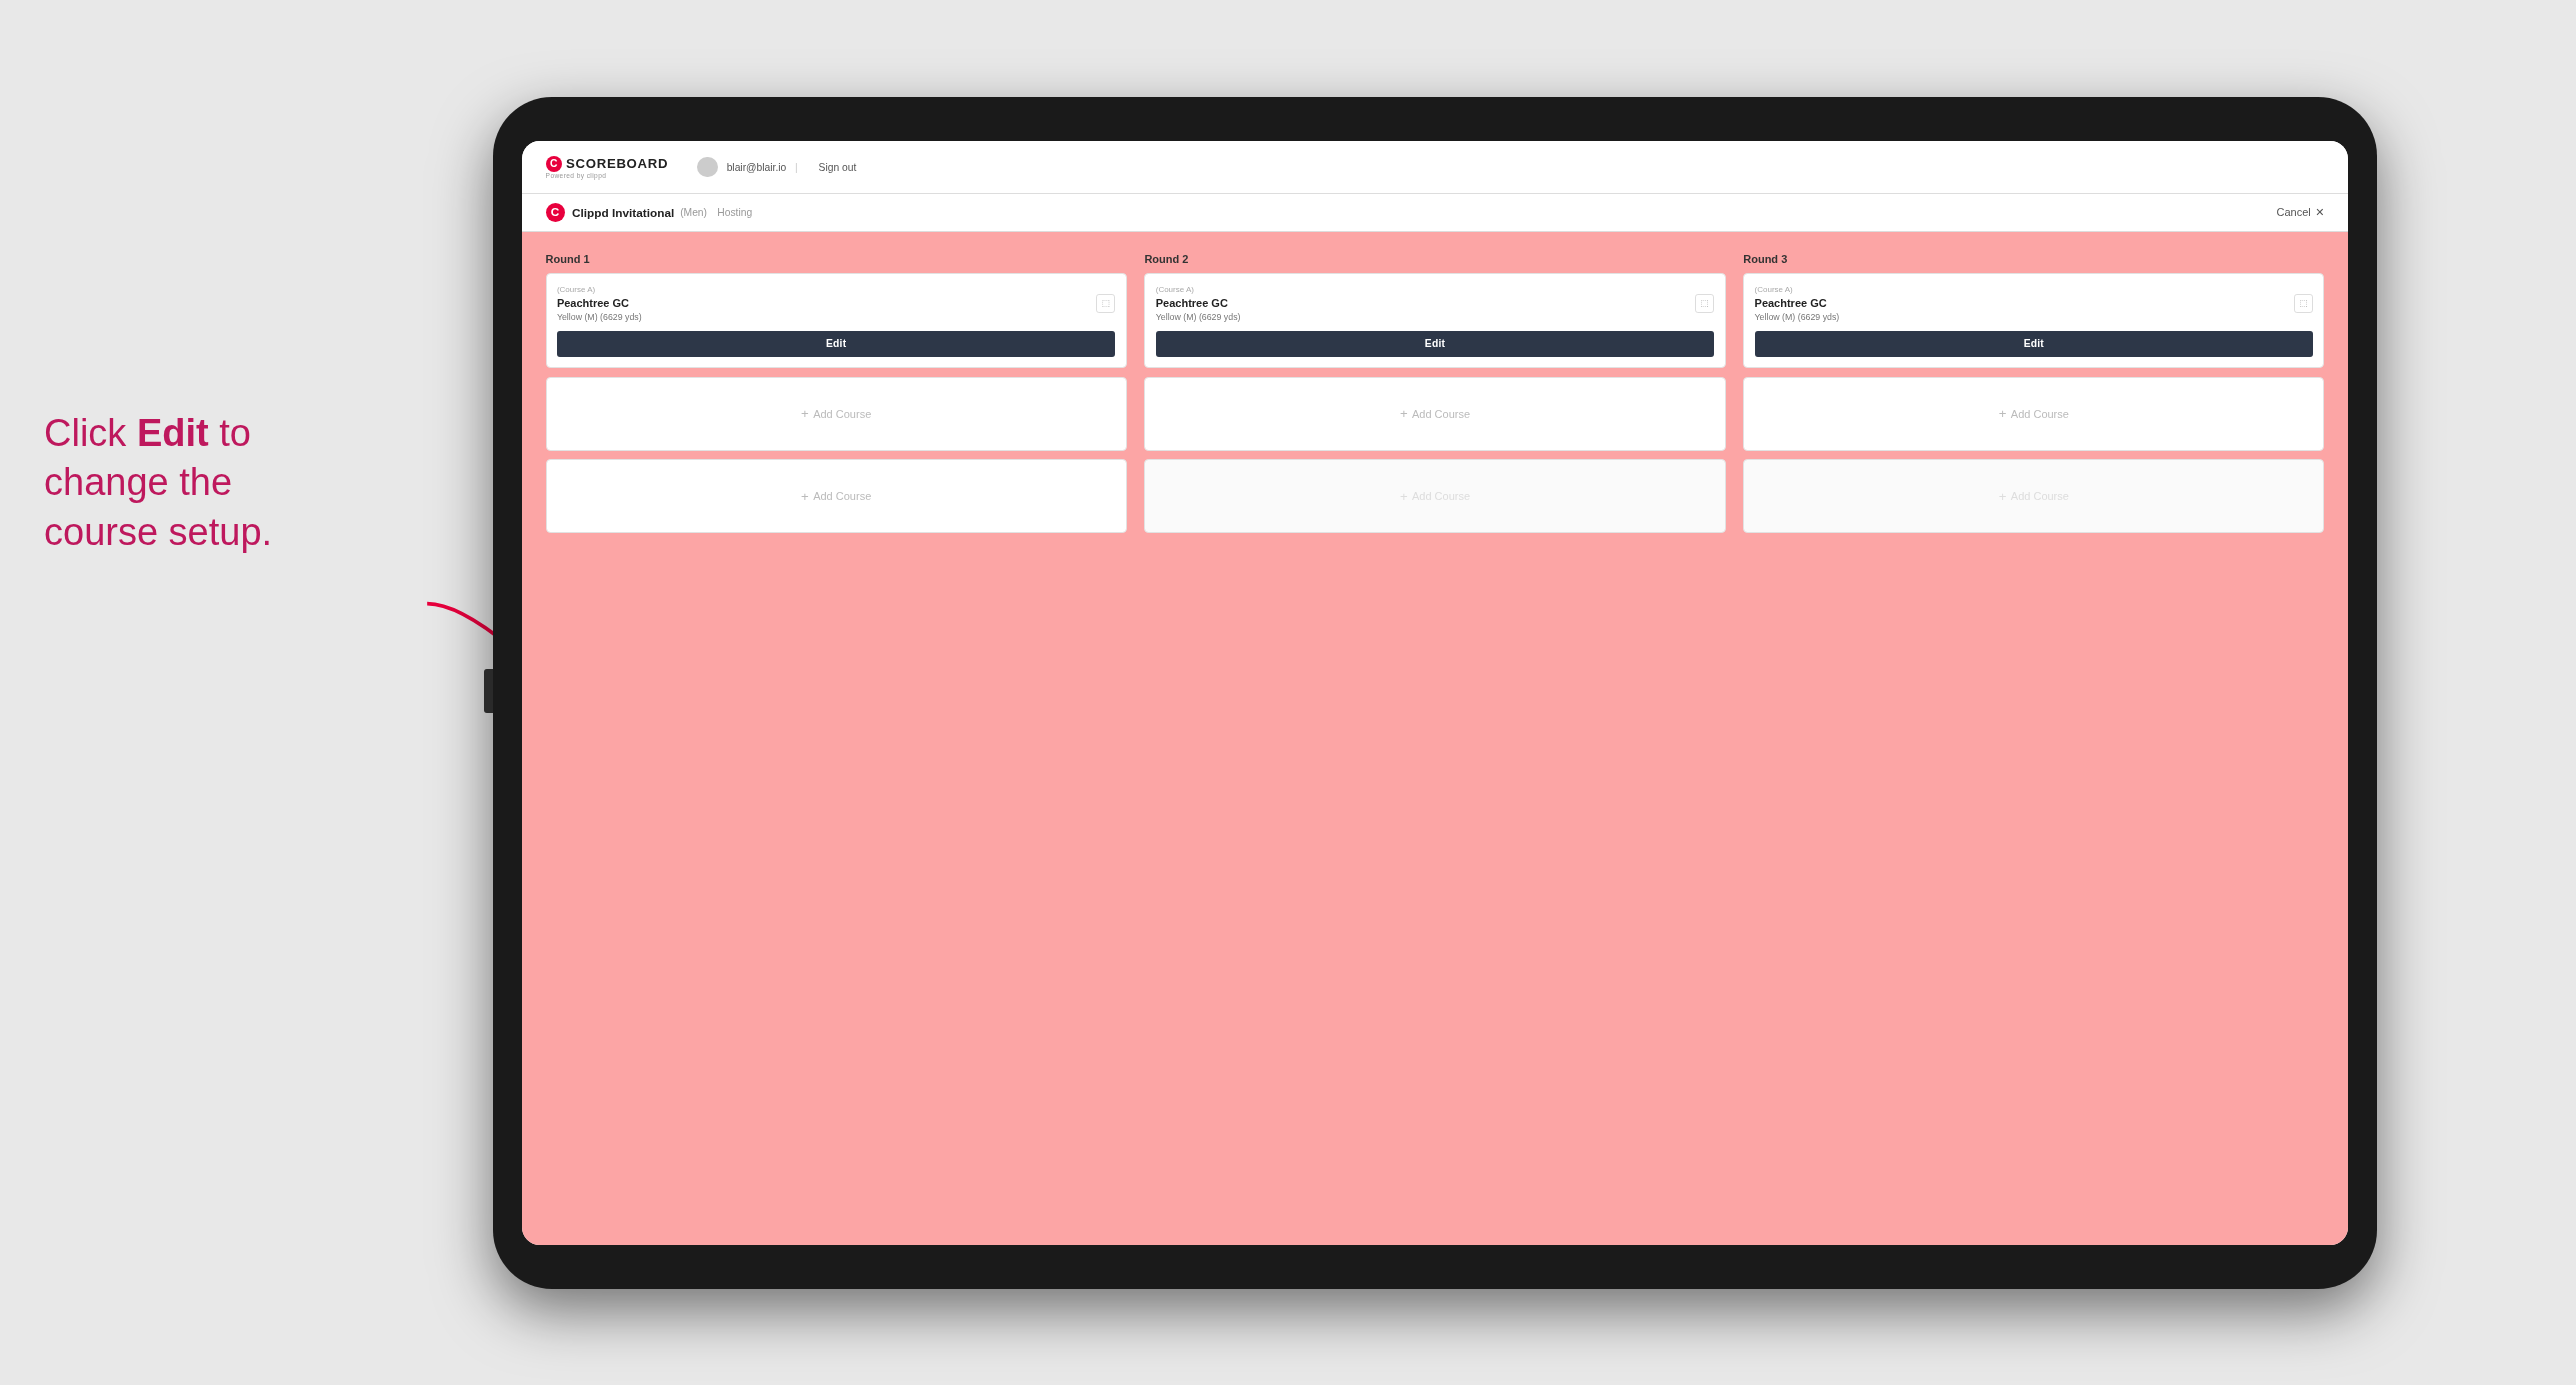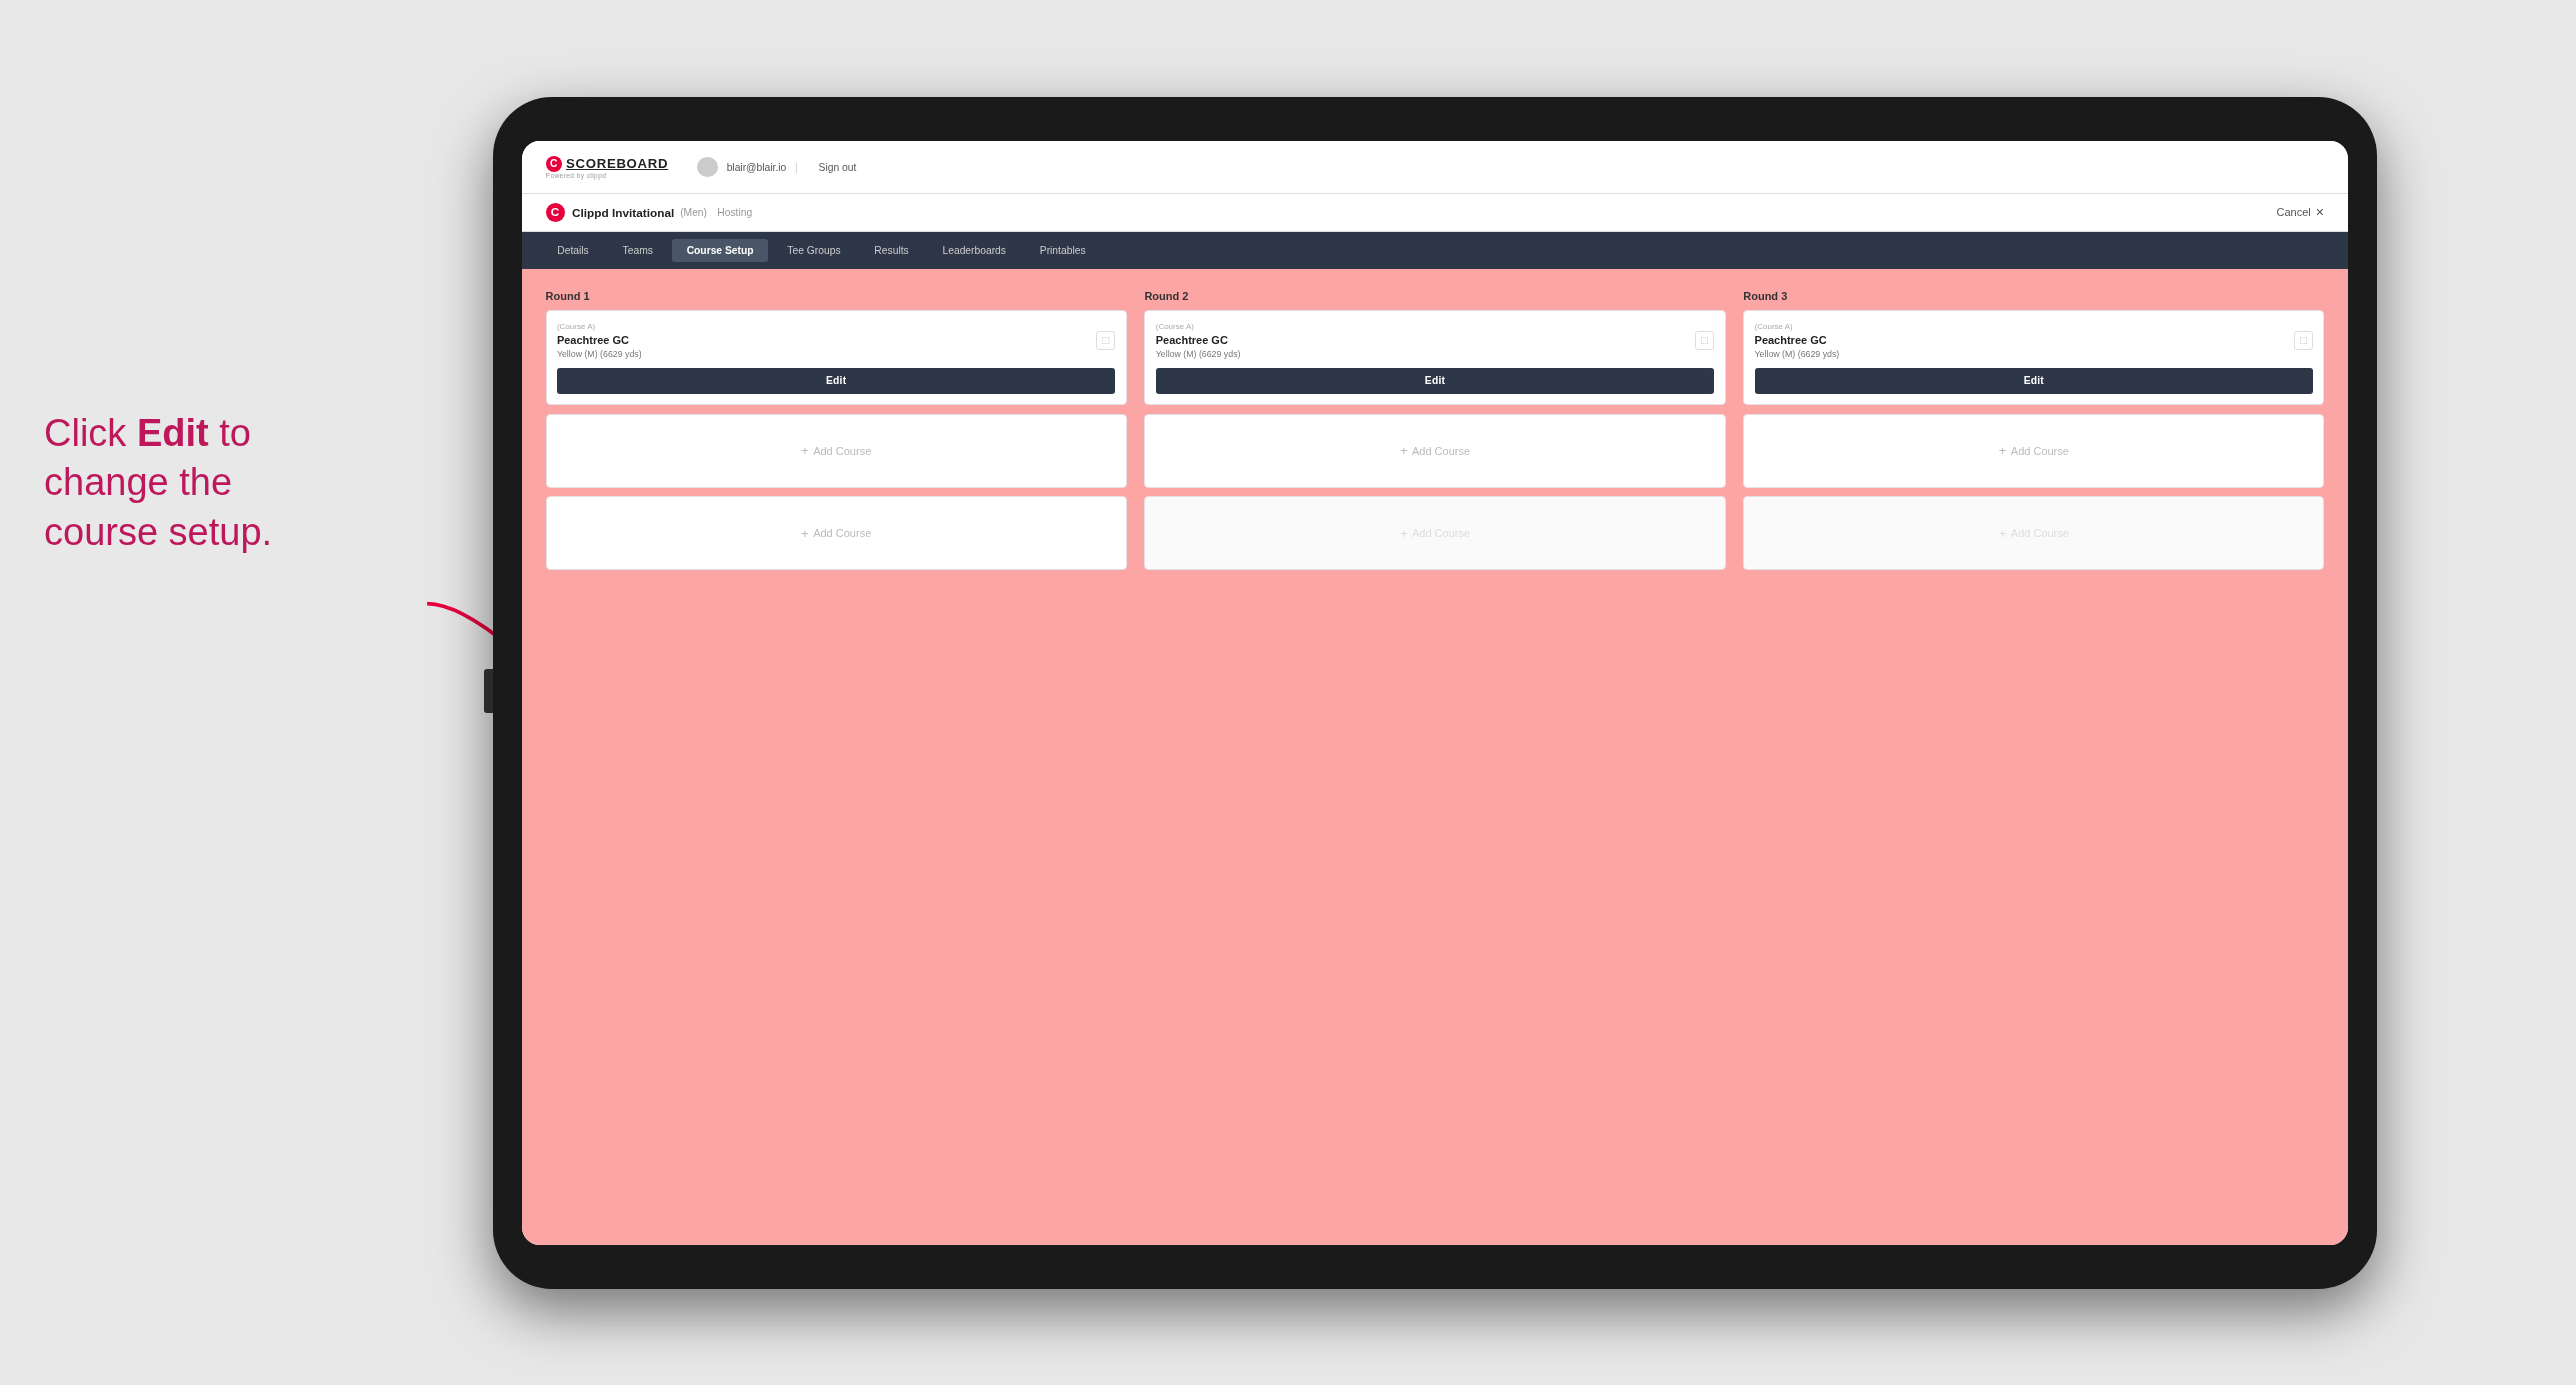--- a/index.html
+++ b/index.html
@@ -81,21 +81,20 @@
       flex-direction: column;
       margin-right: 29px;
       min-width: 118px;
     }
     .scoreboard-logo .logo-title {
       font-size: 13.2px;
       font-weight: 900;
       letter-spacing: 0.7px;
       color: #222;
       text-transform: uppercase;
-      text-decoration: underline;
     }
     .scoreboard-logo .logo-sub {
       font-size: 6.6px;
       color: #999;
       letter-spacing: 0.4px;
     }
     .logo-c {
       display: inline-block;
       width: 16px;
       height: 16px;
@@ -387,29 +386,20 @@
       <div class="tournament-logo">C</div>
       <span class="tournament-name">Clippd Invitational</span>
       <span class="tournament-type">(Men)</span>
       <span class="tournament-hosting">Hosting</span>
       <div class="cancel-btn">
         <span>Cancel</span>
         <span>✕</span>
       </div>
     </div>
 
-    <div class="tab-bar">
-      <div class="tab">Details</div>
-      <div class="tab">Teams</div>
-      <div class="tab active">Course Setup</div>
-      <div class="tab">Tee Groups</div>
-      <div class="tab">Results</div>
-      <div class="tab">Leaderboards</div>
-      <div class="tab">Printables</div>
-    </div>
 
     <div class="main-content">
       <div class="rounds-grid">
 
         <div class="round-column">
           <div class="round-title">Round 1</div>
 
           <div class="course-card">
             <div class="course-card-header">
               <div>

